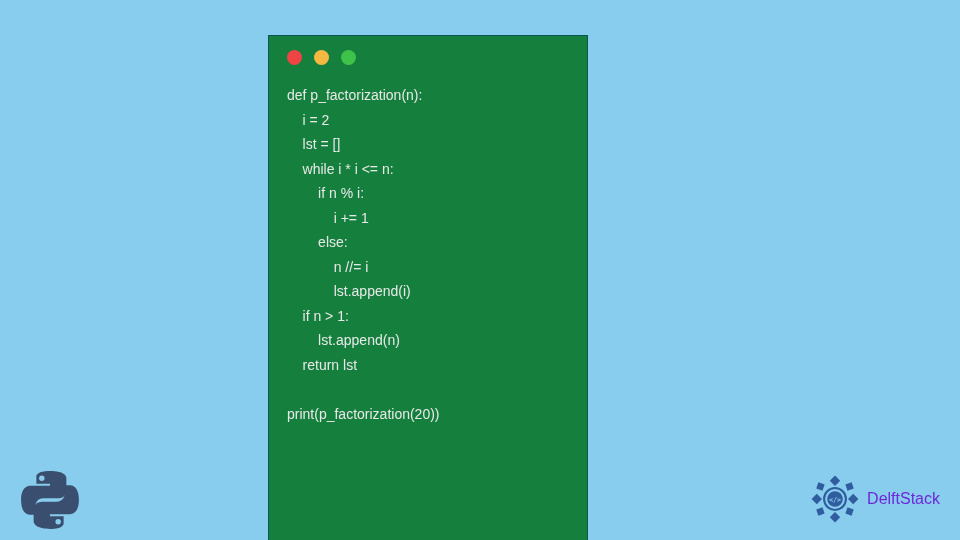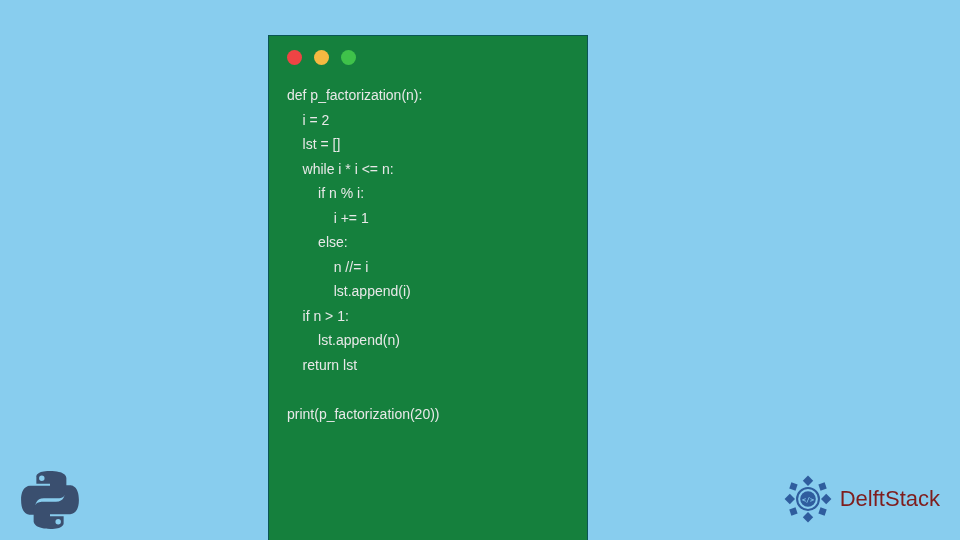--- a/index.html
+++ b/index.html
@@ -57,22 +57,22 @@
       bottom: 15px;
       display: flex;
       align-items: center;
       gap: 6px;
     }
     .delftstack-icon {
       width: 52px;
       height: 52px;
     }
     .delftstack-text {
-      color: #7f1d1d;
-      font-size: 22px;
+      color: #6d28d9;
+      font-size: 16px;
       font-weight: 500;
     }
   </style>
 </head>
 <body>
 
 <div class="code-window">
   <div class="traffic-lights">
     <div class="traffic-light red"></div>
     <div class="traffic-light yellow"></div>

